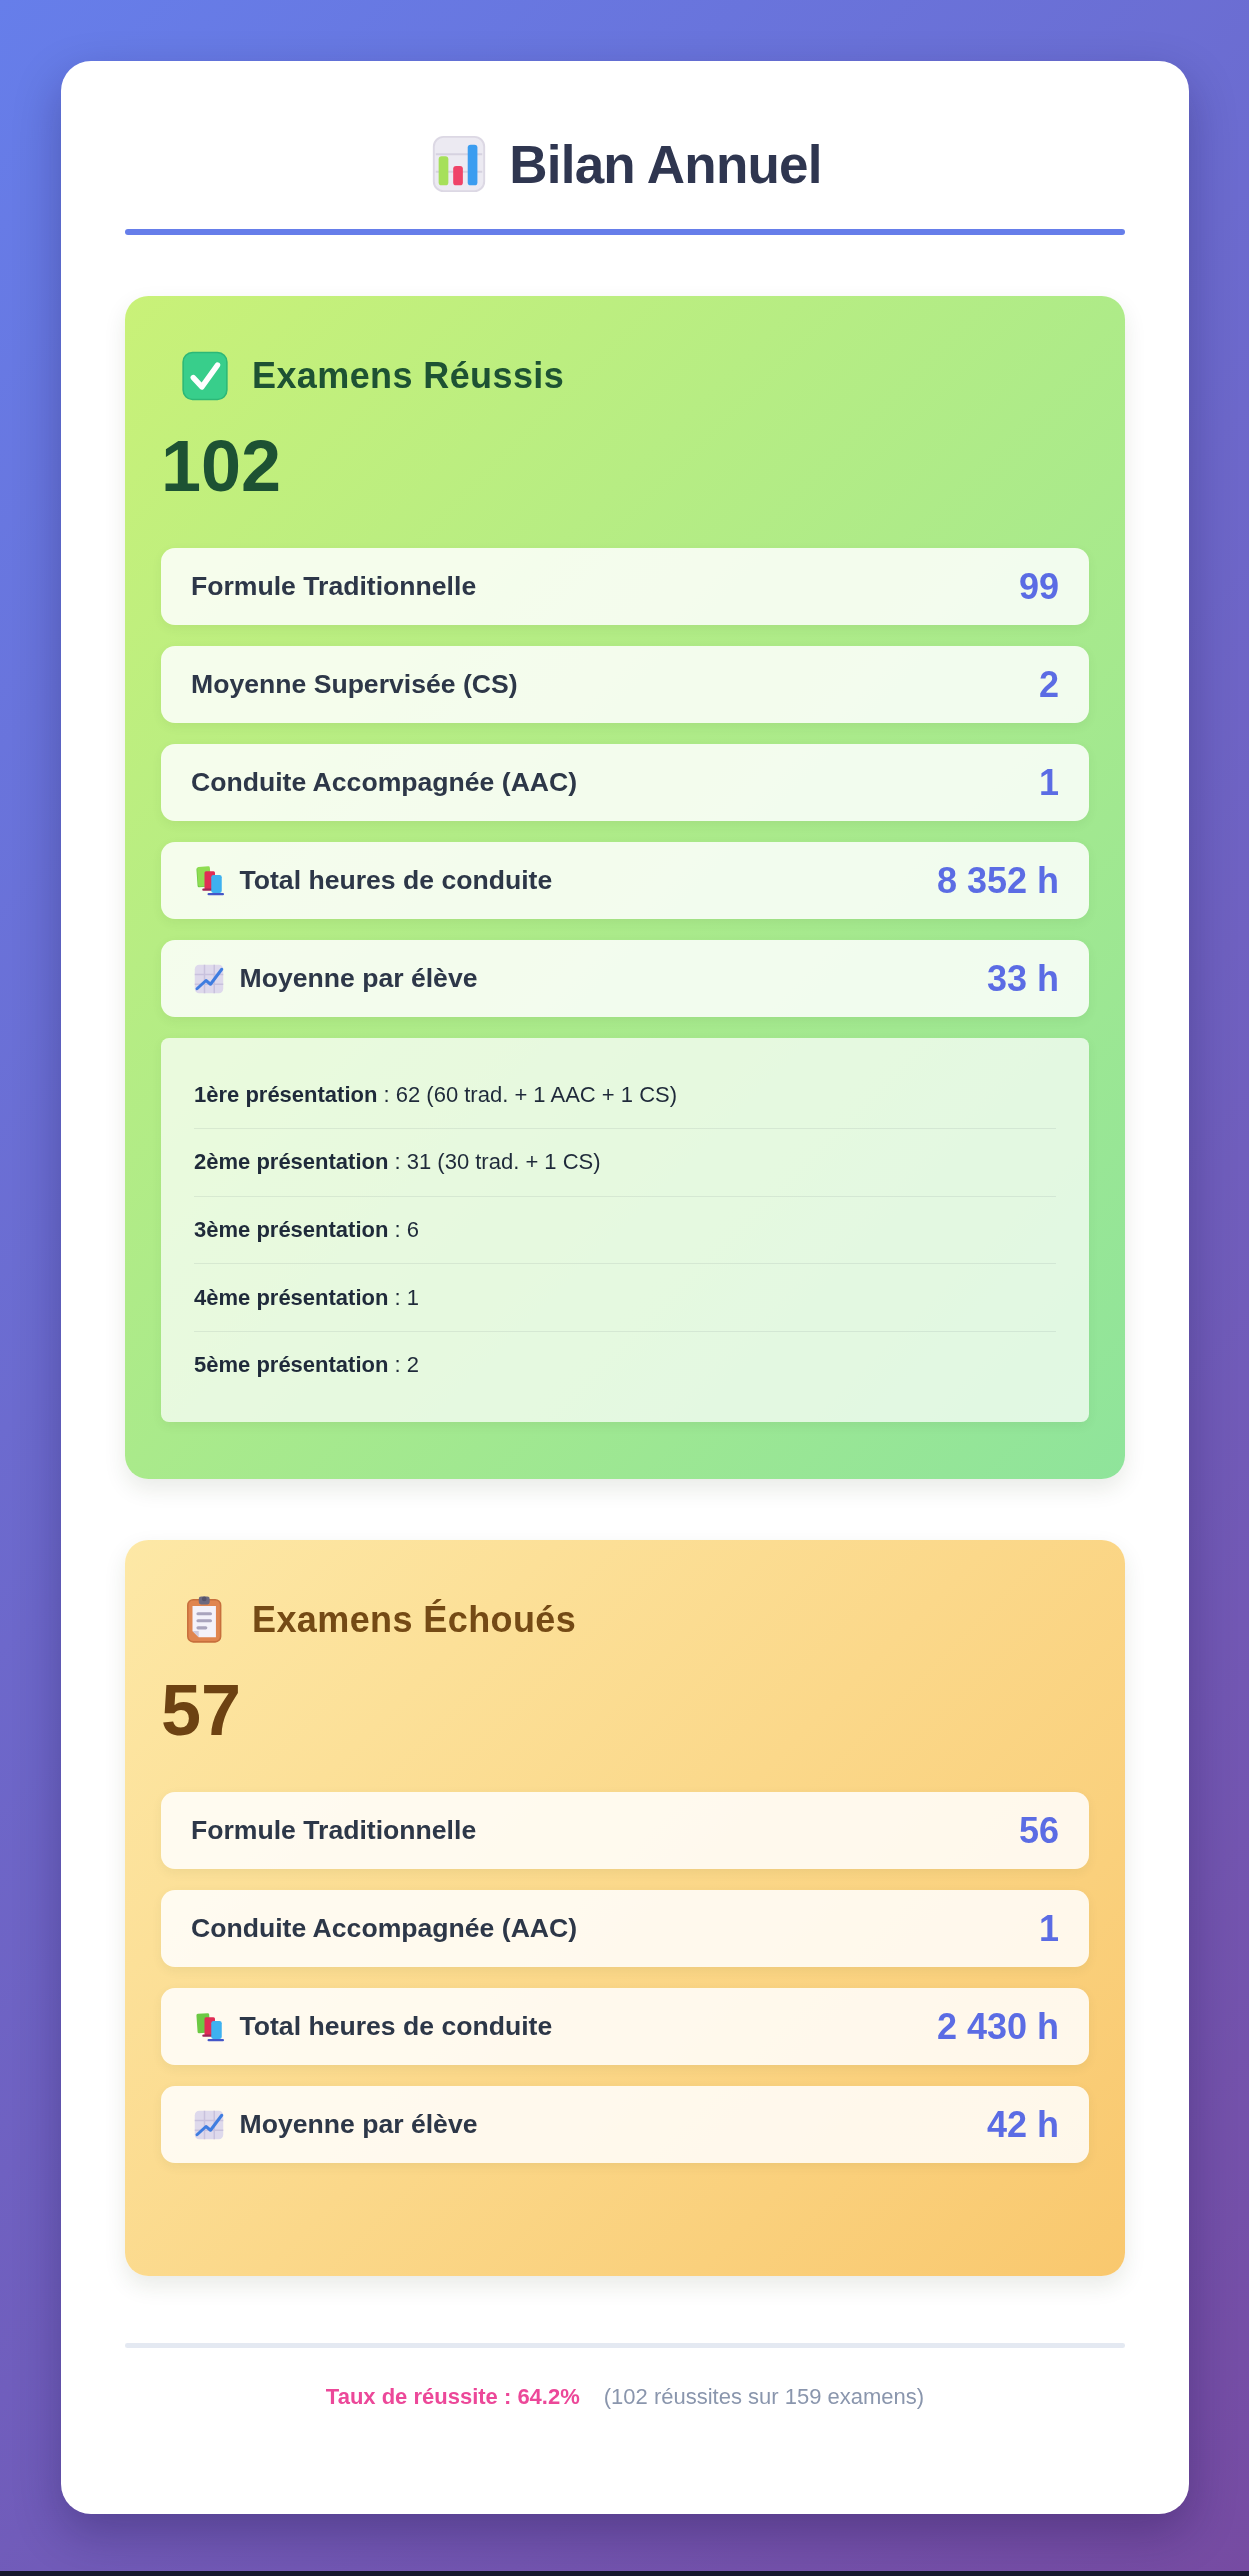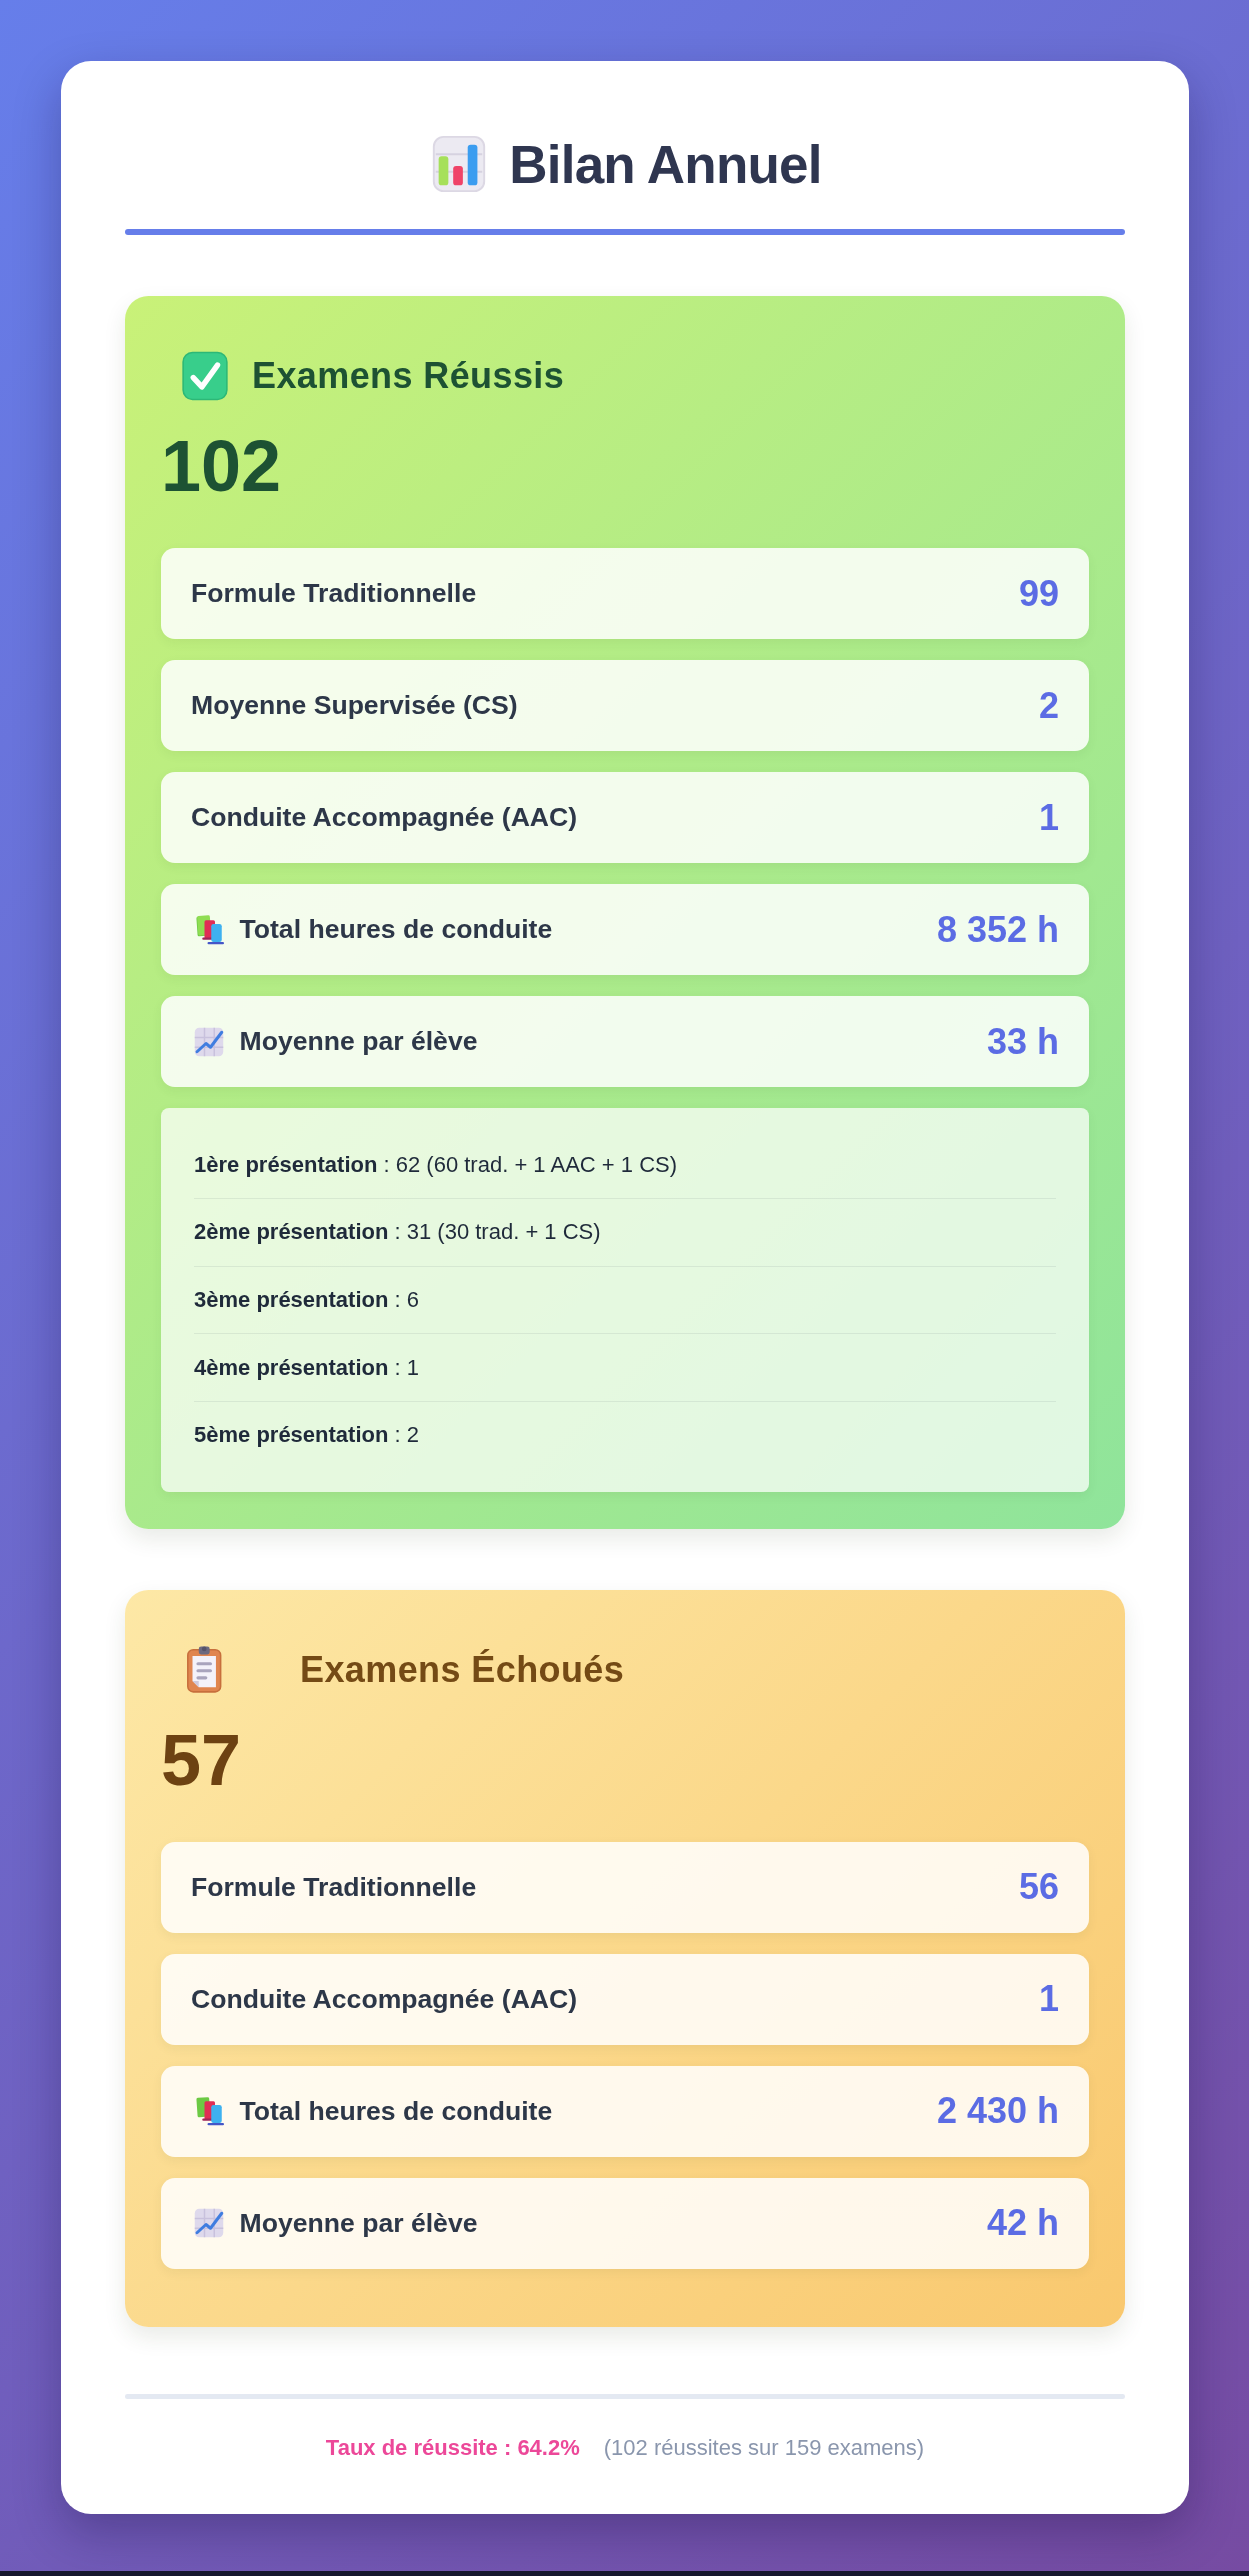--- a/index.html
+++ b/index.html
@@ -26,24 +26,24 @@
   .subtitle{text-align:center;font-size:23.4px;color:#8d99ae;margin-top:26.6px;letter-spacing:0.8px;}
   .header-divider{height:6.2px;background:#667eea;border-radius:3.1px;margin-top:34px;}
   
   .panel{margin-top:61px;border-radius:23.4px;padding:55px 36px 37px;box-sizing:border-box;
          box-shadow:0 9.4px 22px rgba(40,60,20,0.10);}
   .panel-green{background:linear-gradient(135deg,#c9f178 0%,#8fe49b 100%);min-height:1183px;}
   .panel-orange{background:linear-gradient(135deg,#fde8a6 0%,#f9c86e 100%);min-height:736px;}
   .panel-header{display:flex;align-items:center;gap:22px;padding-left:19px;}
   .panel-header h2{margin:0;font-size:36px;font-weight:bold;letter-spacing:0.4px;}
   .panel-green .panel-header h2,.panel-green .panel-total{color:#1d5233;}
-  .panel-orange .panel-header h2{color:#744a15;margin-left:48px;}
+  .panel-orange .panel-header h2{color:#744a15;}
   .panel-orange .panel-total{color:#6d4212;}
   .panel-total{text-align:left;font-size:72px;font-weight:bold;margin:24px 0 41px;}
-  .stat-row{display:flex;align-items:center;justify-content:space-between;height:91px;
+  .stat-row{display:flex;align-items:center;justify-content:space-between;height:77px;
             background:rgba(255,255,255,0.85);border-radius:14px;padding:0 30px;
             margin-bottom:21px;box-shadow:0 3.9px 11px rgba(30,60,20,0.06);}
   .stat-label{font-size:26.6px;font-weight:600;color:#2d3748;display:flex;align-items:center;gap:12.5px;}
   .stat-value{font-size:36px;font-weight:bold;color:#5b6ce4;white-space:nowrap;}
   
   .breakdown{background:rgba(255,255,255,0.72);border-radius:8px;padding:23.4px 33px;
              box-shadow:0 3.9px 11px rgba(30,60,20,0.06);}
   .pres-row{display:flex;align-items:baseline;font-size:22px;color:#1f2a3a;padding:20.3px 0;}
   .pres-row + .pres-row{border-top:1.6px solid rgba(31,42,58,0.08);}
   .pres-label{font-weight:bold;}

